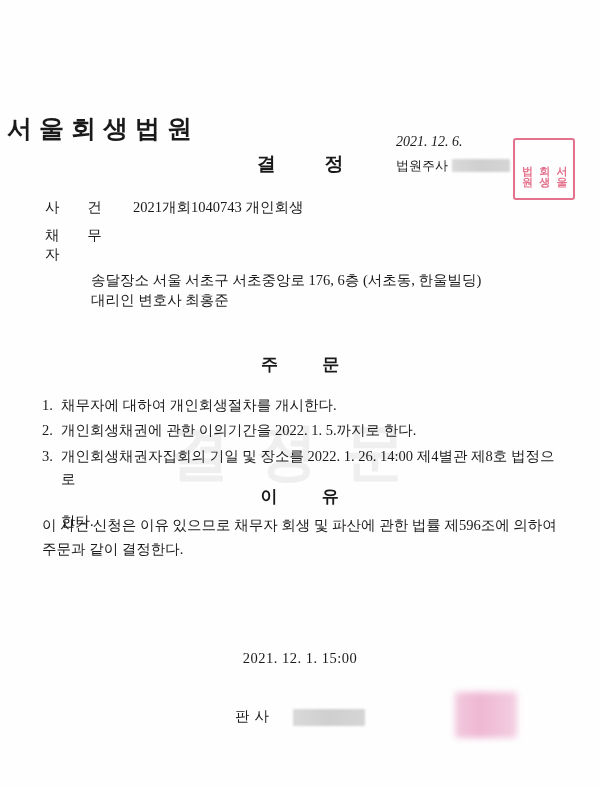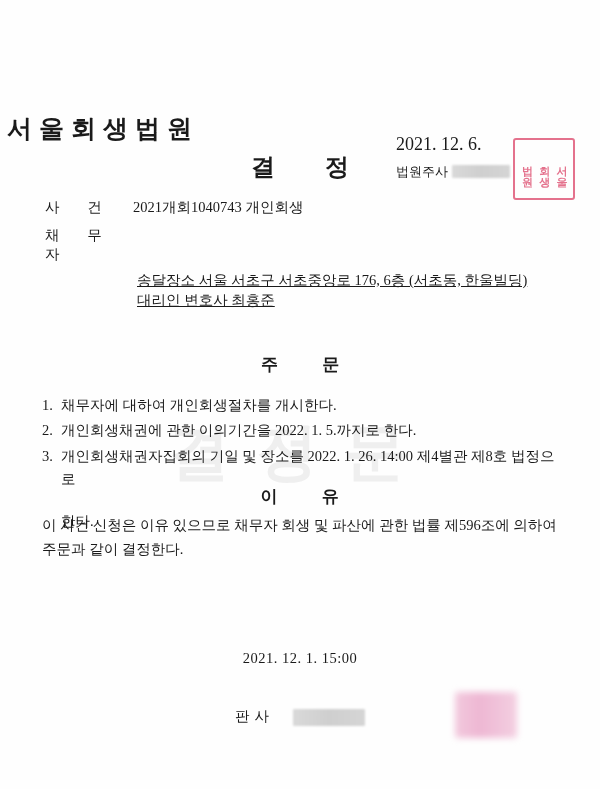--- a/index.html
+++ b/index.html
@@ -53,42 +53,43 @@
     letter-spacing: 7px;
     padding-left: 7px;
   }
 
   .doc-kind {
     position: absolute;
     top: 151px;
     left: 0;
     right: 0;
     text-align: center;
-    font-size: 24px;
+    font-size: 19px;
     font-weight: 700;
     letter-spacing: 22px;
     padding-left: 22px;
   }
 
   
   .certify {
     position: absolute;
     top: 128px;
     right: 90px;
     text-align: left;
     line-height: 1.55;
   }
   .certify .c1 {
     font-size: 16px;
     font-weight: 700;
     letter-spacing: 0.5px;
   }
   .certify .c2 {
-    font-size: 18px;
+    font-size: 14px;
     margin-top: 3px;
+    font-style: italic;
   }
   .certify .c3 {
     font-size: 13px;
     margin-top: 3px;
     display: flex;
     align-items: center;
     gap: 4px;
   }
 
   .redact {
@@ -148,25 +149,24 @@
     letter-spacing: 12px;
   }
   .fvalue {
     flex: 1;
     display: flex;
     align-items: center;
     flex-wrap: wrap;
     gap: 0;
   }
   .subline {
-    margin-left: 92px;
+    margin-left: 46px;
     margin-top: -2px;
     margin-bottom: 3px;
     font-size: 14.5px;
-    text-decoration: underline;
   }
 
   .section-head {
     text-align: center;
     font-size: 17px;
     font-weight: 700;
     letter-spacing: 20px;
     padding-left: 20px;
   }
 

